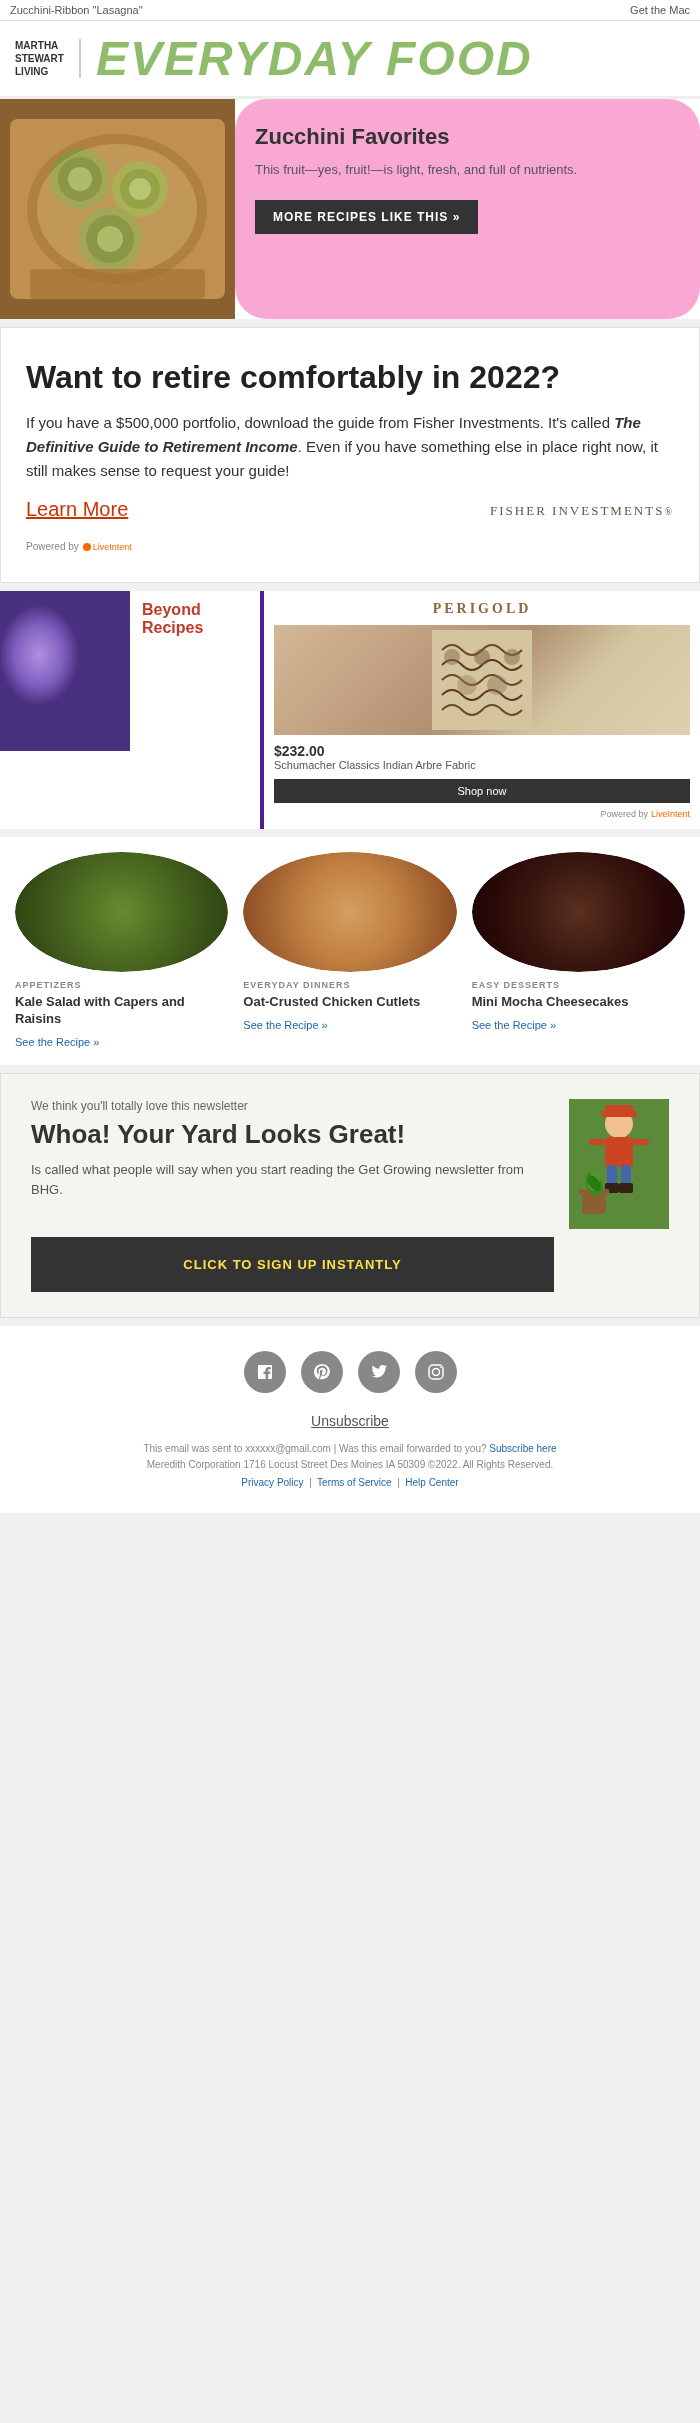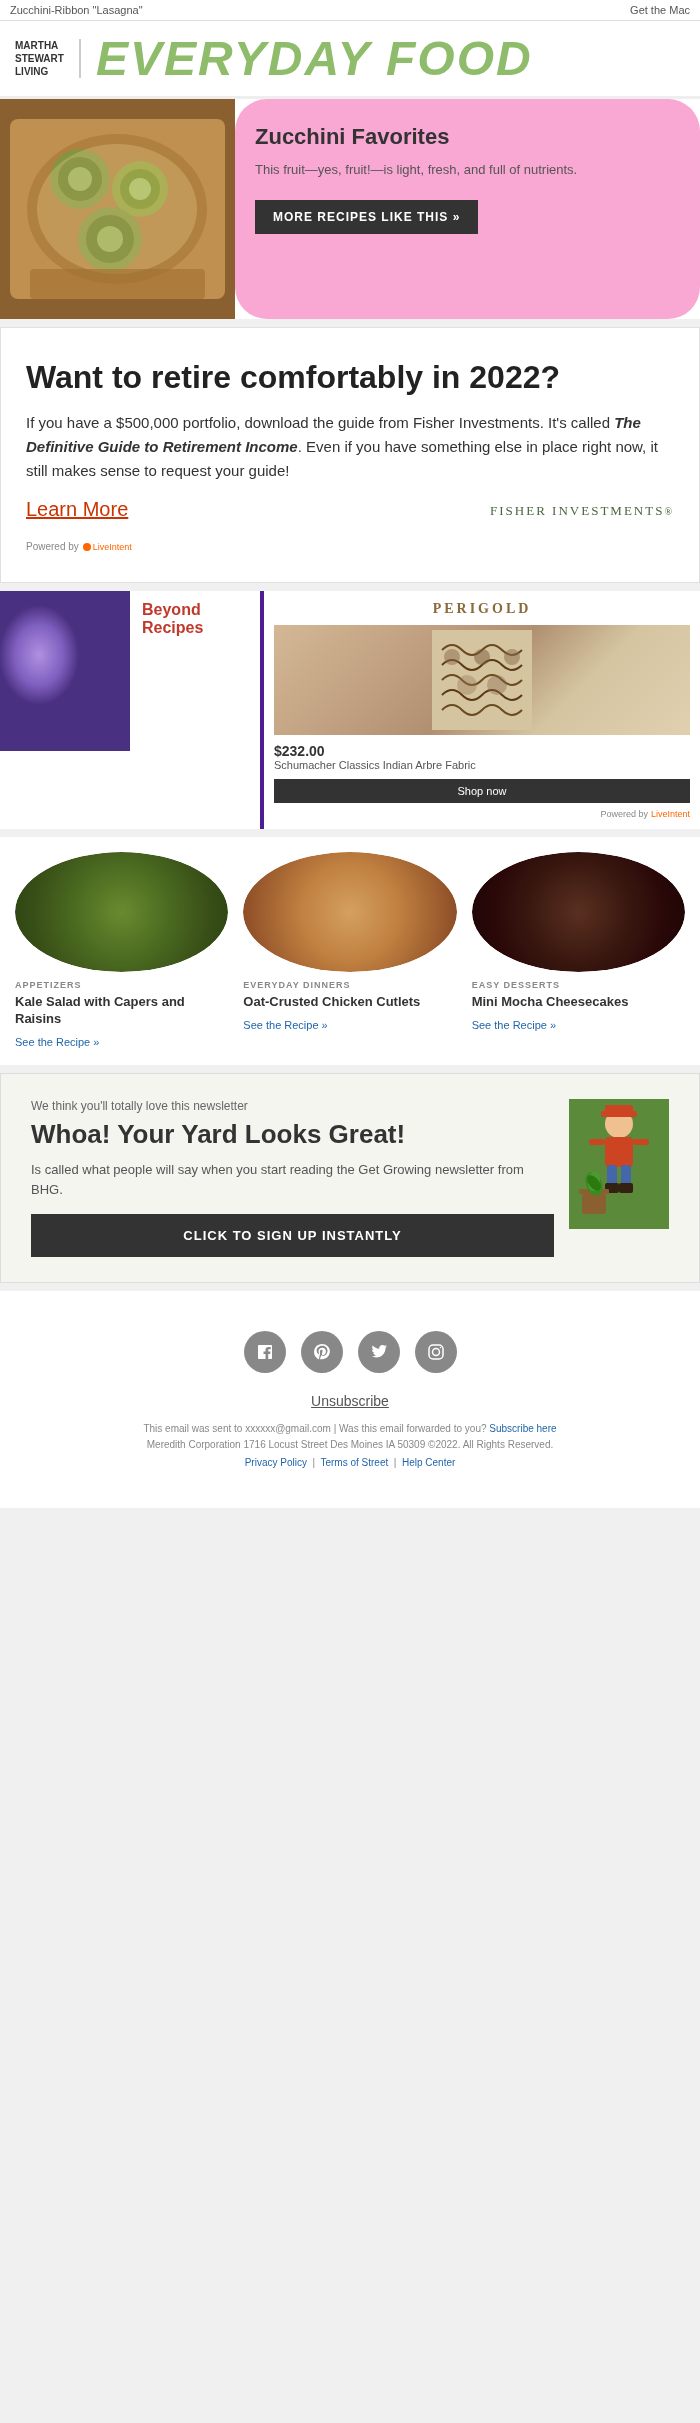--- a/index.html
+++ b/index.html
@@ -333,45 +333,46 @@
       line-height: 1.2;
     }
     .newsletter-desc {
       font-size: 13px;
       color: #555;
       line-height: 1.5;
       margin-bottom: 15px;
     }
     .signup-btn {
       background: #333;
-      color: #ffffff;
+      color: #fde047;
       border: none;
-      padding: 14px 20px;
+      padding: 20px 20px;
       font-size: 13px;
       font-weight: bold;
       letter-spacing: 1px;
       text-transform: uppercase;
       cursor: pointer;
       width: 100%;
+      margin-top: 23px;
     }
     .newsletter-img {
       width: 100px;
       height: 130px;
       flex-shrink: 0;
       background: linear-gradient(135deg, #6a9a3a 0%, #4a7a20 50%, #3a6010 100%);
       display: flex;
       align-items: center;
       justify-content: center;
       font-size: 50px;
     }
 
     
     .footer {
       background: #fff;
-      padding: 40px 15px;
+      padding: 25px 15px;
       text-align: center;
     }
     .social-icons {
       display: flex;
       justify-content: center;
       gap: 15px;
       margin-bottom: 20px;
     }
     .social-icon {
       width: 42px;
@@ -612,17 +613,17 @@
     </div>
   </div>
   <a class="unsubscribe-link">Unsubscribe</a>
   <div class="footer-info">
     <span>This email was sent to xxxxxx@gmail.com  |  Was this email forwarded to you?</span> <a>Subscribe here</a>
   </div>
   <div class="footer-info">Meredith Corporation  1716 Locust Street  Des Moines IA 50309 ©2022. All Rights Reserved.</div>
   <div class="footer-links">
     <a>Privacy Policy</a>
     &nbsp;|&nbsp;
-    <a>Terms of Street</a>
+    <a>Terms of Service</a>
     &nbsp;|&nbsp;
     <a>Help Center</a>
   </div>
 </div>
 
 </body></html>

